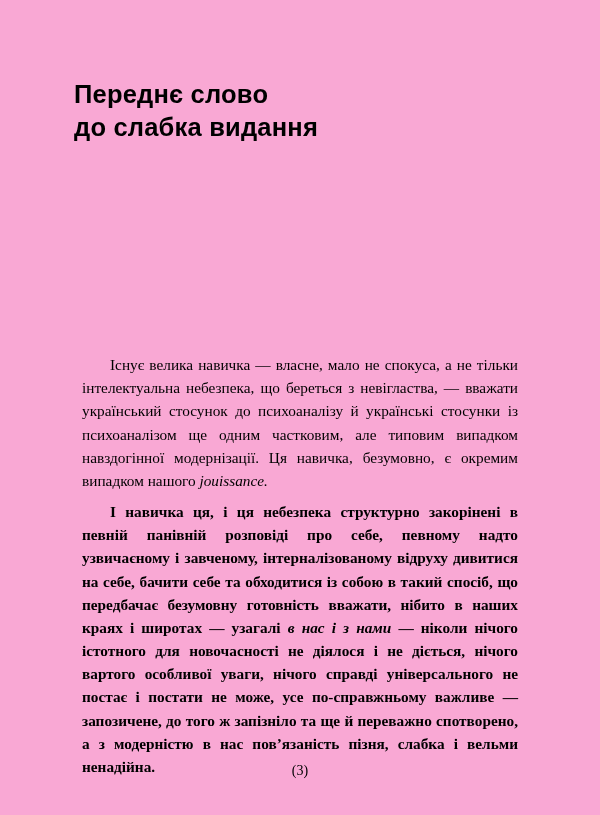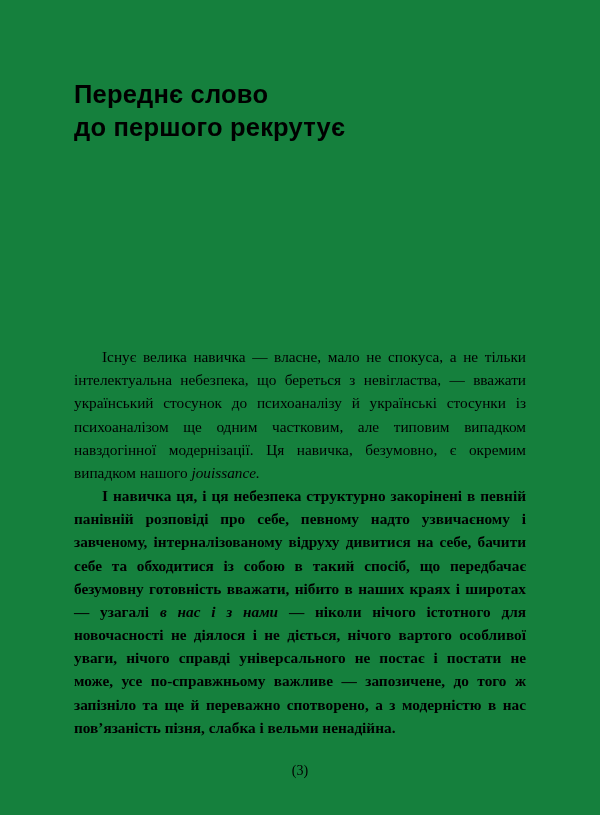--- a/index.html
+++ b/index.html
@@ -14,21 +14,21 @@
     font-family: "Liberation Serif", serif;
     color: #000000;
     overflow: hidden;
   }
 
   .page {
     position: absolute;
     inset: 0;
     width: 600px;
     height: 815px;
-    background: #15803d;
+    background: #f9a8d4;
   }
 
   .heading {
     position: absolute;
     left: 74px;
     top: 78px;
     width: 460px;
     font-family: "Liberation Sans", sans-serif;
     font-weight: bold;
     font-size: 25.5px;
@@ -47,21 +47,21 @@
     top: 345px;
     width: 452px;
     font-size: 15.3px;
     line-height: 1.515;
     text-align: justify;
     text-justify: inter-word;
     color: #000000;
     hyphens: manual;
   }
   .body-text p {
-    margin: 0;
+    margin: 8px;
     text-indent: 28px;
   }
   .body-text p + p {
     margin-top: 0;
     font-weight: bold;
   }
   .body-text i {
     font-style: italic;
   }
 
@@ -75,21 +75,21 @@
     color: #000000;
   }
 </style>
 </head>
 <body>
 
 <div class="page">
 
   <div class="heading">
     <span class="line">Переднє слово</span>
-    <span class="line">до першого рекрутує</span>
+    <span class="line">до слабка видання</span>
   </div>
 
   <div class="body-text">
     <p><span>Існує велика навичка — власне, мало не спокуса, а не тільки інтелектуальна небезпека, що береться з невігластва, — вважати український стосунок до психоаналізу й українські стосунки із психоаналізом ще одним частковим, але типовим випадком навздогінної модернізації. Ця навичка, безумовно, є окремим випадком нашого </span><i>jouissance.</i></p>
     <p><span>І навичка ця, і ця небезпека структурно закорінені в певній панівній розповіді про себе, певному надто узвичаєному і завченому, інтерналізованому відруху дивитися на себе, бачити себе та обходитися із собою в такий спосіб, що передбачає безумовну готовність вважати, нібито в наших краях і широтах — узагалі </span><i>в нас і з нами</i><span> — ніколи нічого істотного для новочасності не діялося і не діється, нічого вартого особливої уваги, нічого справді універсального не постає і постати не може, усе по-справжньому  важливе — запозичене, до того ж запізніло та ще й переважно спотворено, а з модерністю в нас пов’язаність пізня, слабка і вельми ненадійна.</span></p>
   </div>
 
   <div class="folio">(3)</div>
 
 </div>

